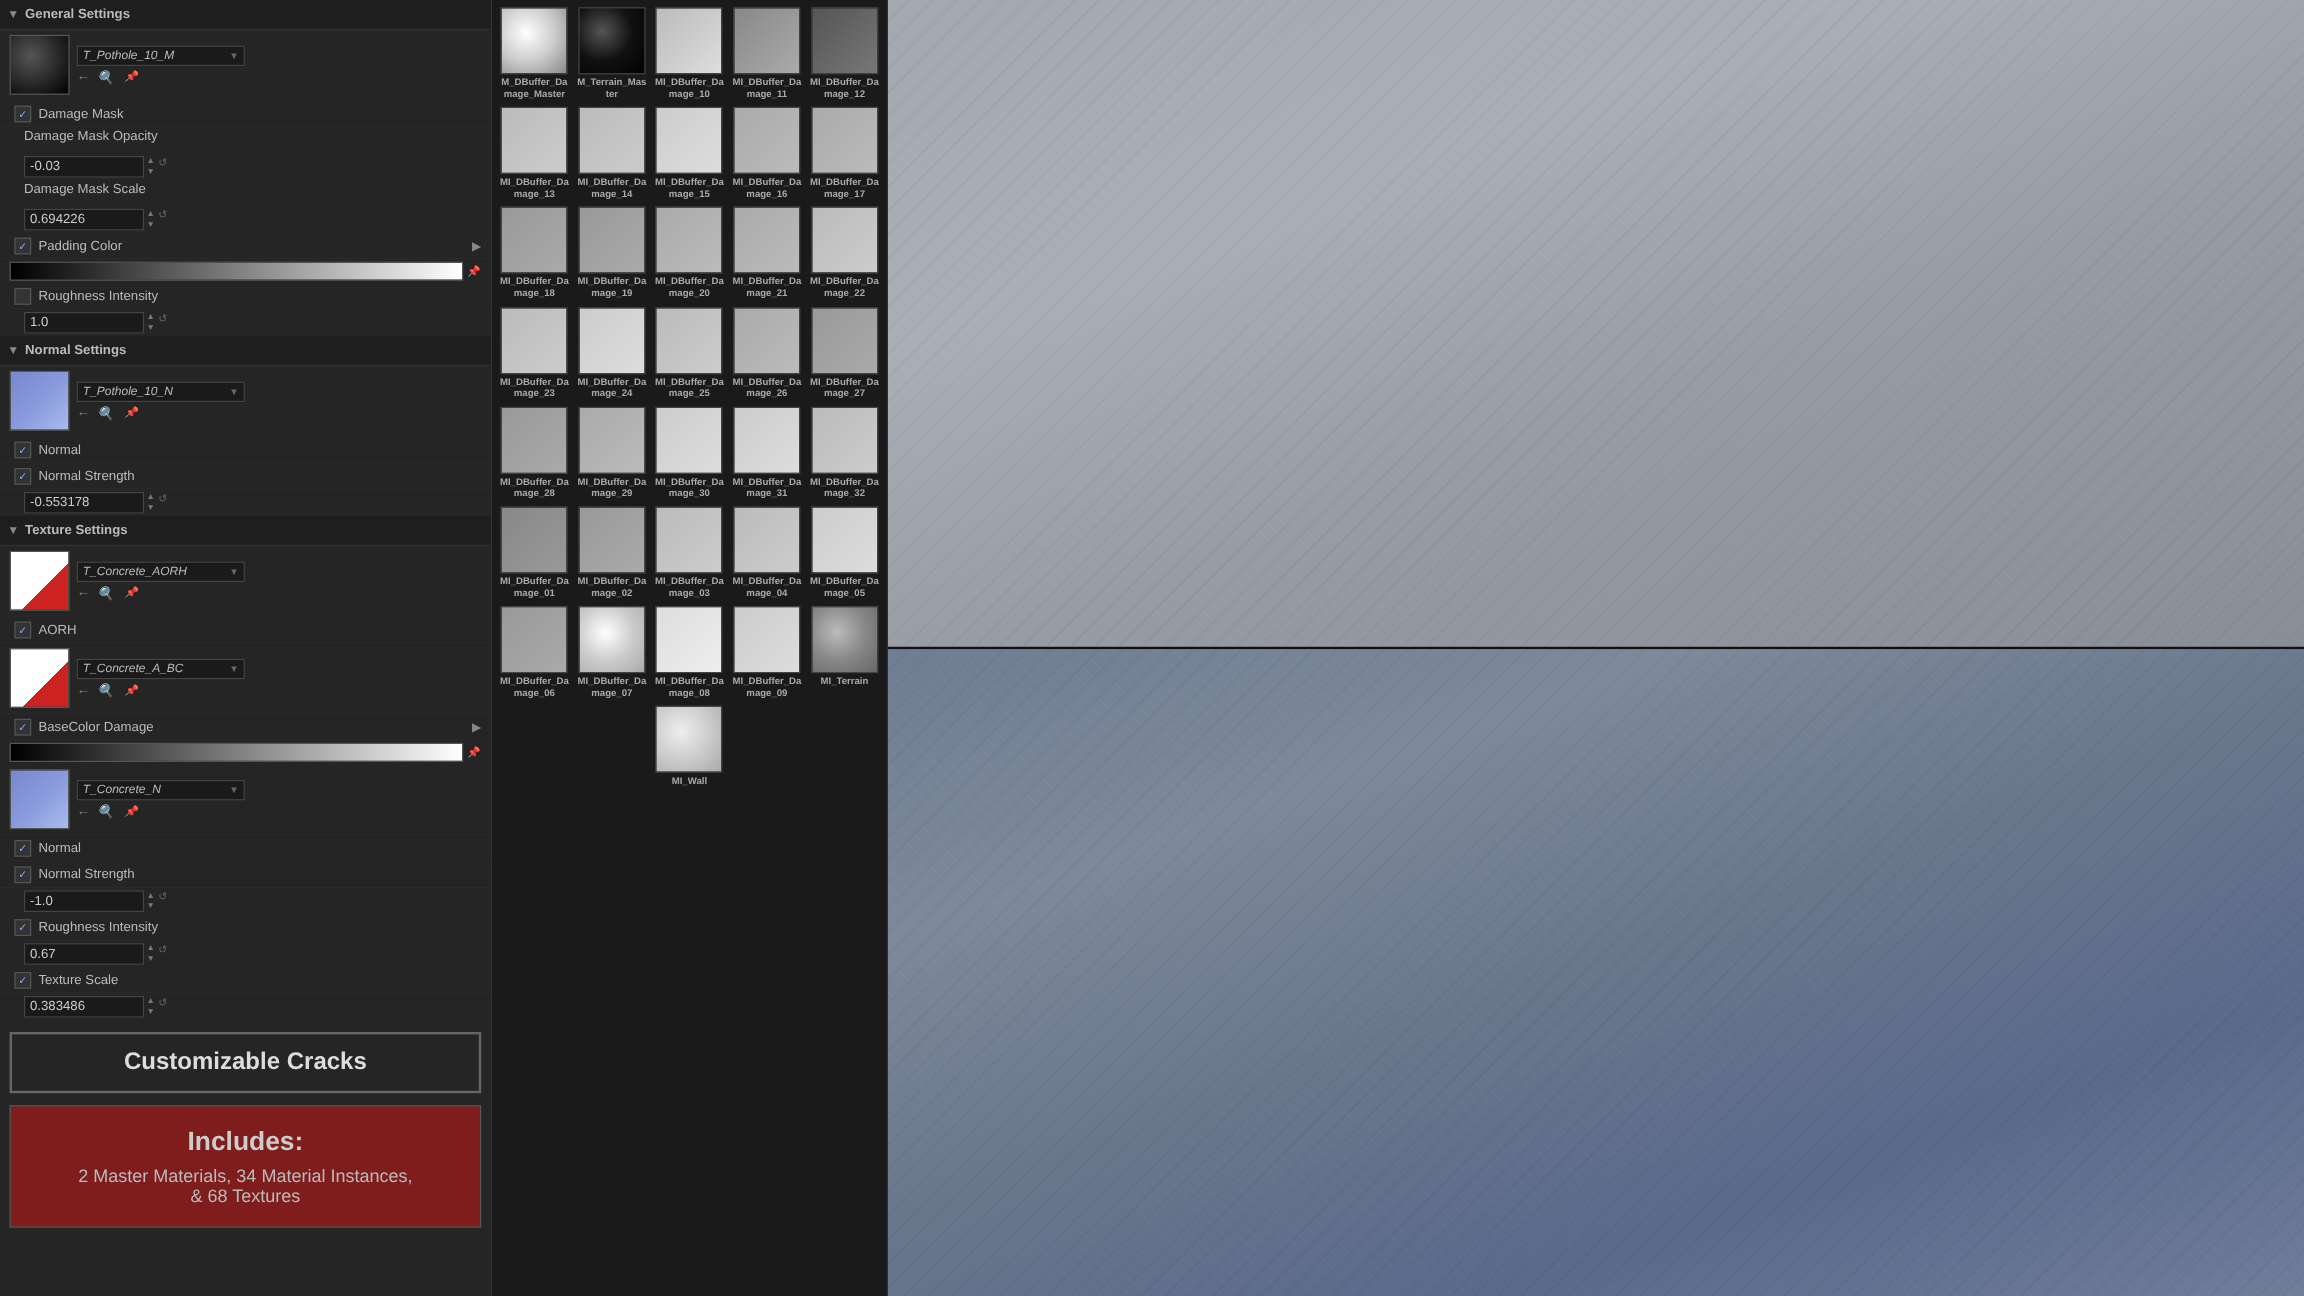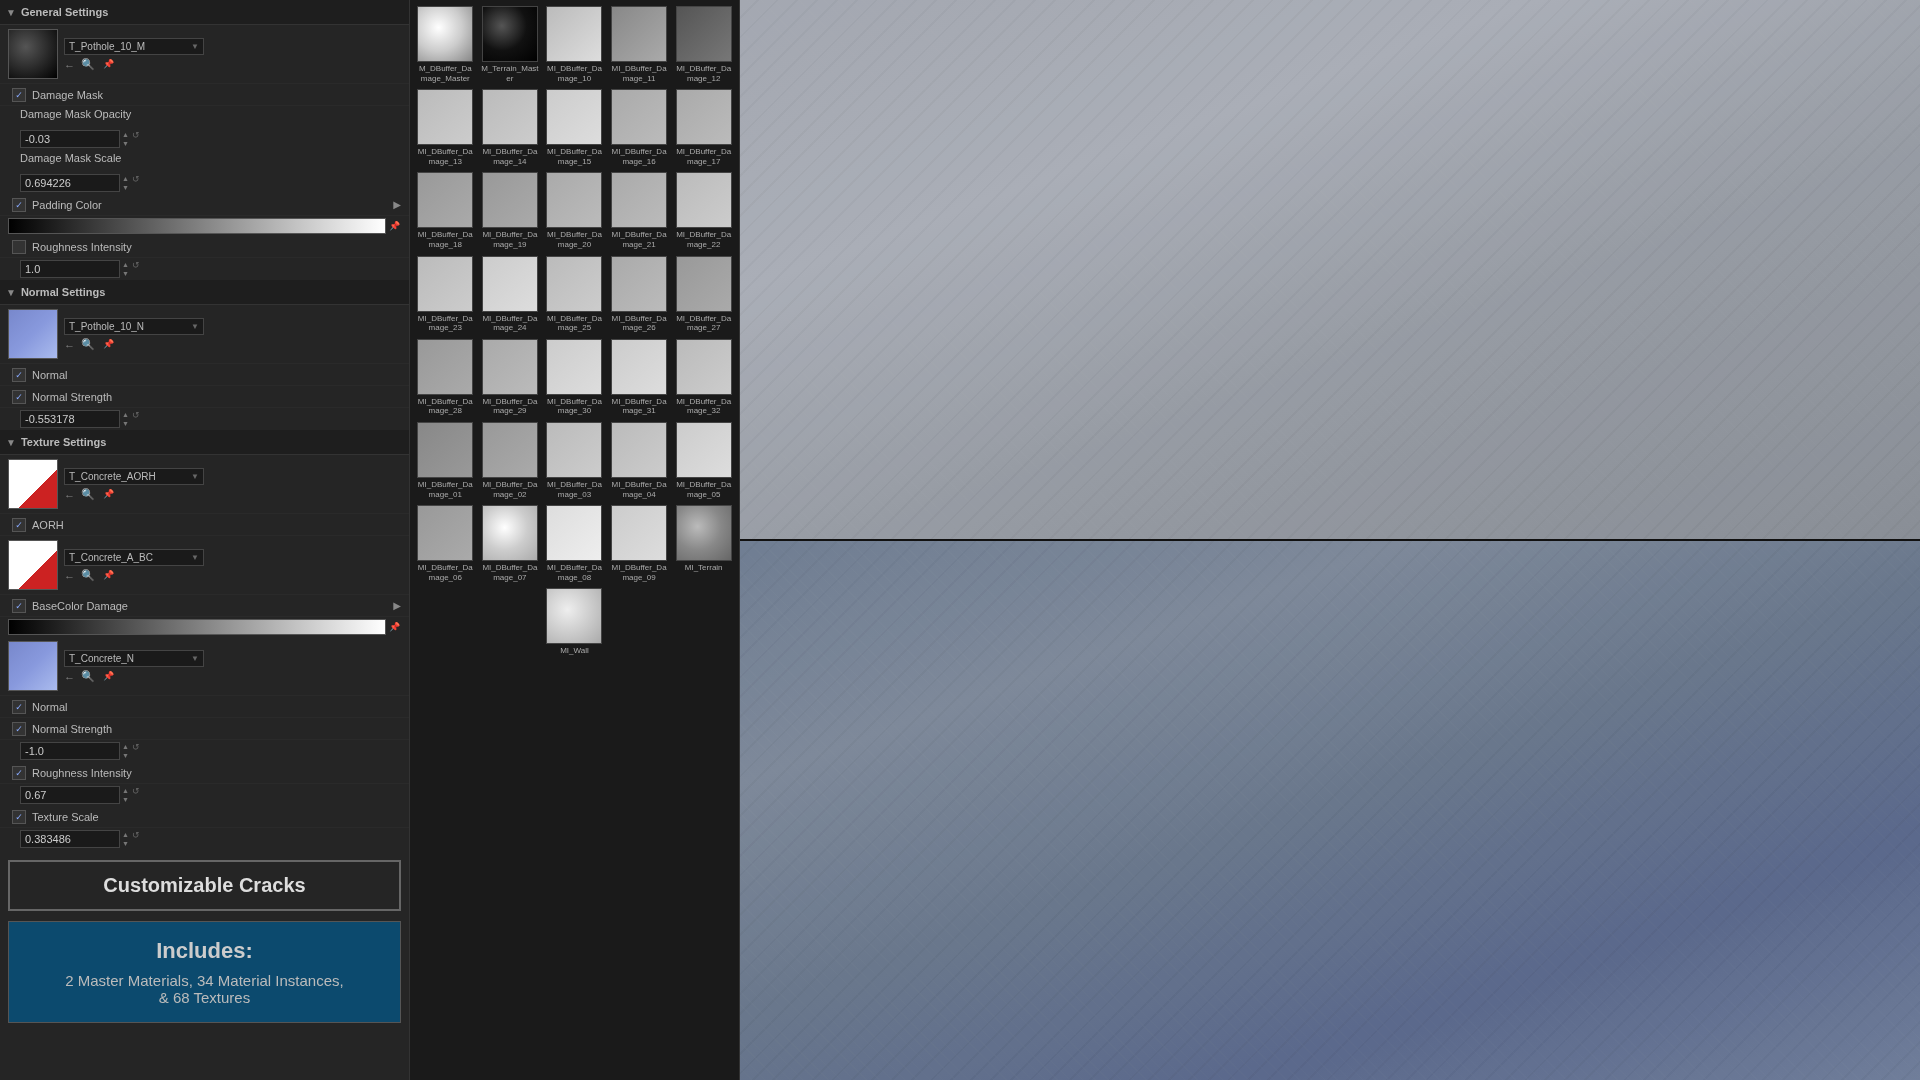--- a/index.html
+++ b/index.html
@@ -131,20 +131,21 @@
     .tex-thumb.white-red {
       background: linear-gradient(135deg, #fff 60%, #cc2222 40%);
     }
     .tex-thumb.dark-sphere {
       background: radial-gradient(circle at 35% 35%, #555, #000);
     }
 
     .tex-info {
       flex: 1;
       min-width: 0;
+      font-style: italic;
     }
     .tex-dropdown {
       display: flex;
       align-items: center;
       background: #1a1a1a;
       border: 1px solid #444;
       padding: 2px 4px;
       font-size: 10px;
       color: #bbb;
       cursor: pointer;
@@ -222,20 +223,21 @@
       position: relative;
     }
     .asset-name {
       font-size: 8px;
       color: #aaa;
       text-align: center;
       margin-top: 2px;
       word-break: break-word;
       line-height: 1.2;
       max-width: 58px;
+      font-weight: bold;
     }
 
     
     .t-sphere-white { background: radial-gradient(circle at 38% 38%, #fff, #ccc, #888); }
     .t-sphere-black { background: radial-gradient(circle at 35% 35%, #555, #111, #000); }
     .t-grey-light { background: linear-gradient(135deg, #bbb, #ccc, #ddd); }
     .t-grey-med { background: linear-gradient(135deg, #888, #999, #aaa); }
     .t-grey-dark { background: linear-gradient(135deg, #555, #666, #777); }
     .t-crack-light { background: linear-gradient(135deg, #ccc, #bbb); }
 
@@ -278,21 +280,21 @@
       border: 2px solid #666;
       padding: 12px;
       text-align: center;
       font-size: 20px;
       color: #ddd;
       font-weight: bold;
       margin-bottom: 10px;
     }
     .promo-box-includes {
       border: 1px solid #555;
-      background: #0c4a6e;
+      background: #7f1d1d;
       padding: 16px;
       text-align: center;
       color: #ccc;
     }
     .promo-title {
       font-size: 22px;
       font-weight: bold;
       margin-bottom: 8px;
     }
     .promo-body {

